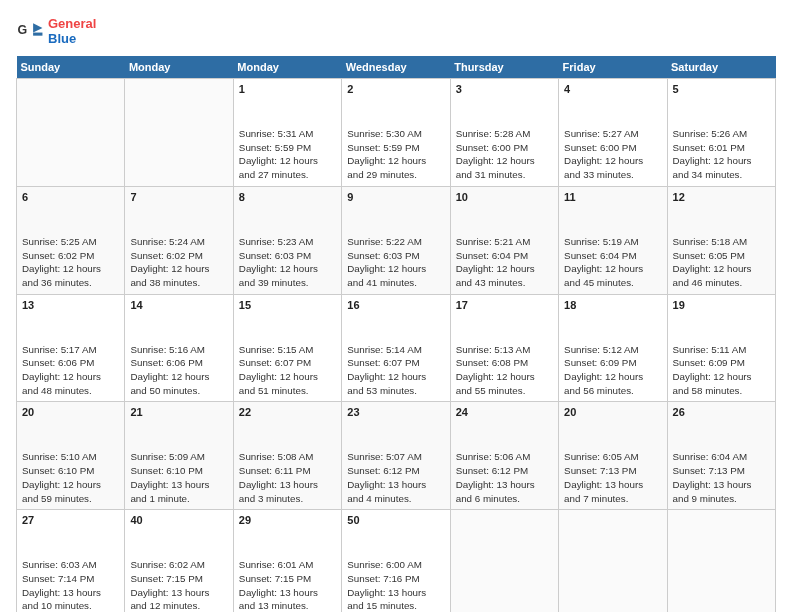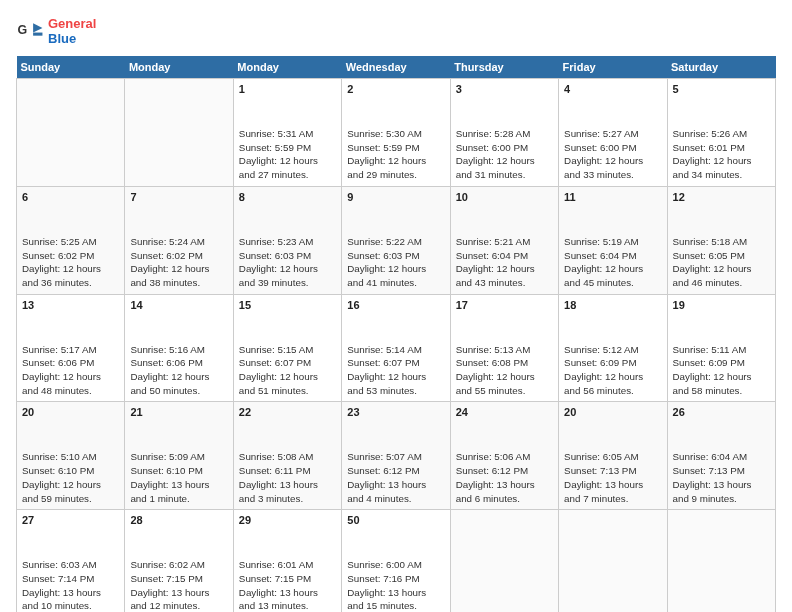--- a/index.html
+++ b/index.html
@@ -232,21 +232,21 @@
           <span class="day-number">26</span>
           <div class="day-info">Sunrise: 6:04 AM<br>Sunset: 7:13 PM<br>Daylight: 13 hours and 9 minutes.</div>
         </td>
       </tr>
       <tr>
         <td>
           <span class="day-number">27</span>
           <div class="day-info">Sunrise: 6:03 AM<br>Sunset: 7:14 PM<br>Daylight: 13 hours and 10 minutes.</div>
         </td>
         <td>
-          <span class="day-number">28</span>
+          <span class="day-number">40</span>
           <div class="day-info">Sunrise: 6:02 AM<br>Sunset: 7:15 PM<br>Daylight: 13 hours and 12 minutes.</div>
         </td>
         <td>
           <span class="day-number">29</span>
           <div class="day-info">Sunrise: 6:01 AM<br>Sunset: 7:15 PM<br>Daylight: 13 hours and 13 minutes.</div>
         </td>
         <td>
           <span class="day-number">50</span>
           <div class="day-info">Sunrise: 6:00 AM<br>Sunset: 7:16 PM<br>Daylight: 13 hours and 15 minutes.</div>
         </td>

